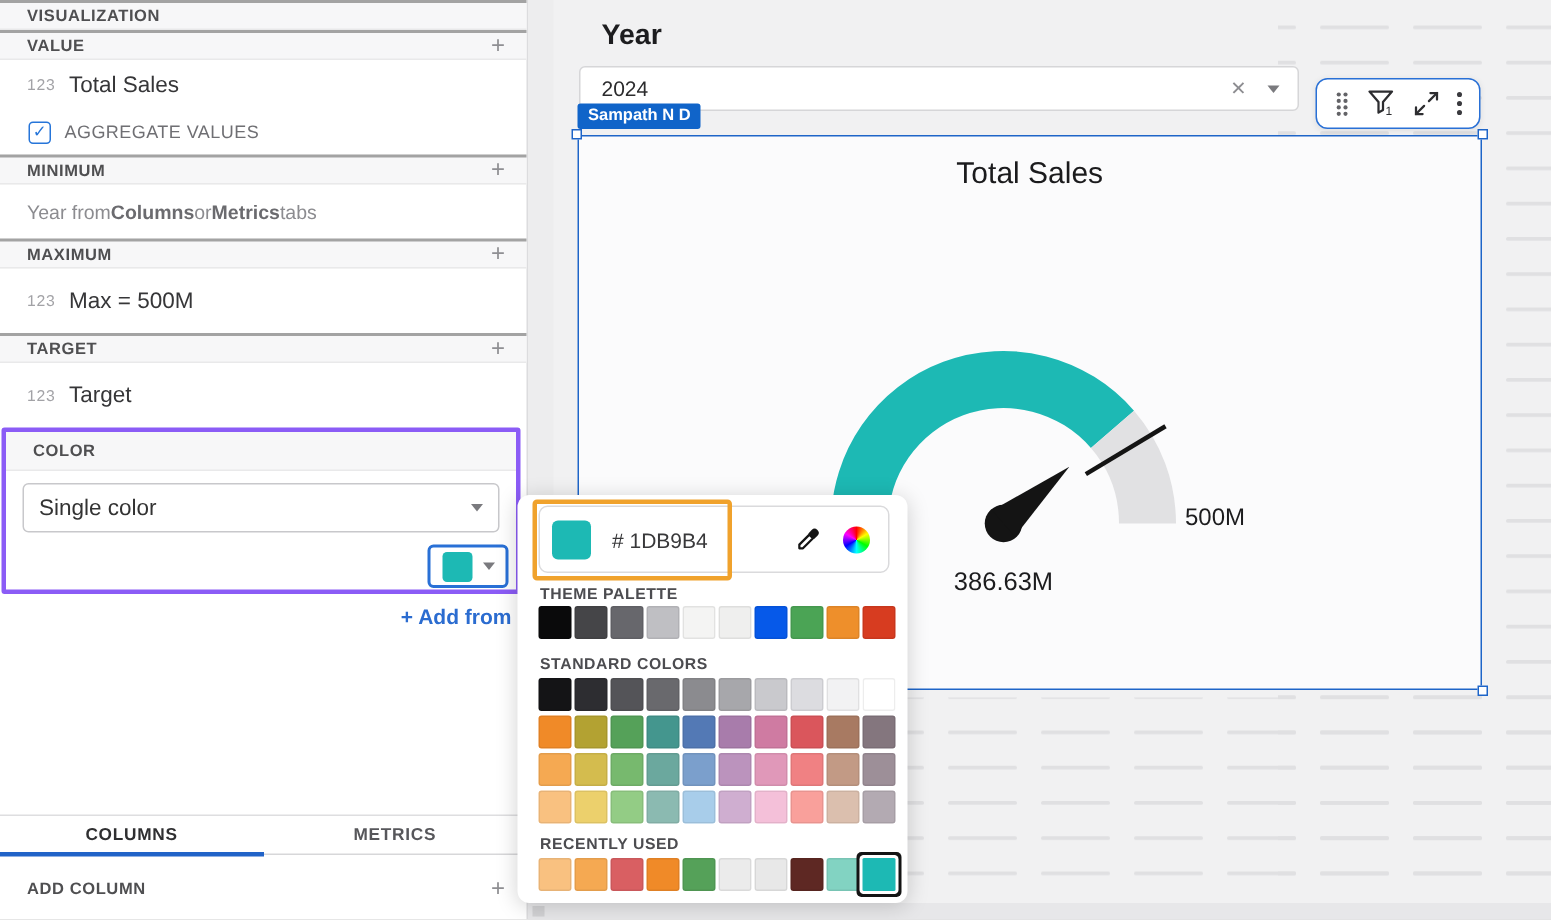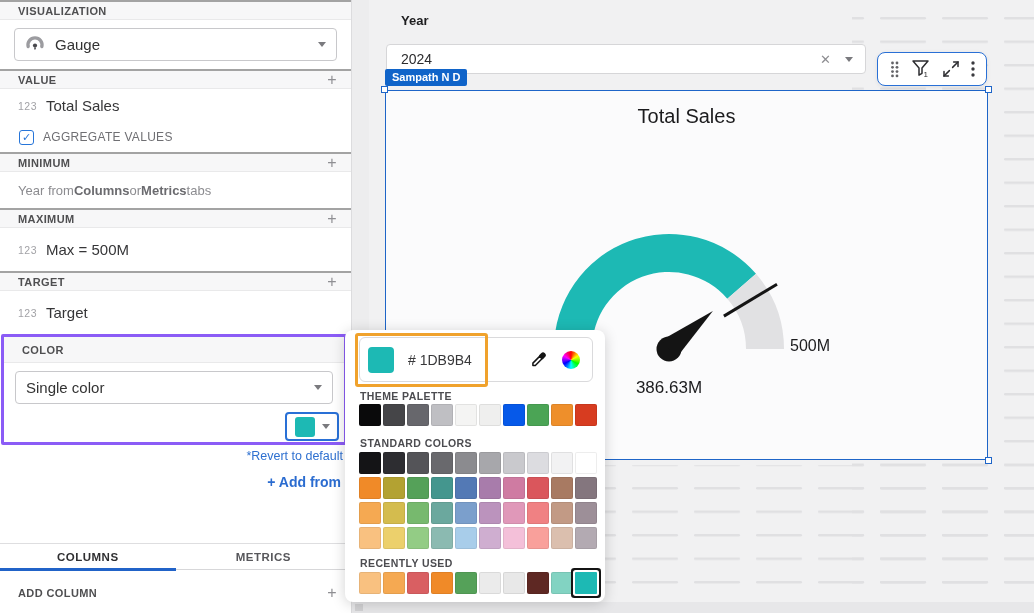--- a/index.html
+++ b/index.html
@@ -57,21 +57,21 @@
                      background:#2163c8;}
   .addcol-row{position:absolute;left:0;right:0;top:569px;height:48px;display:flex;
               align-items:center;justify-content:space-between;padding:0 14px 0 18px;
               box-sizing:border-box;font-size:11px;font-weight:bold;color:#4f4f51;
               letter-spacing:.4px;}
 
   
   .canvas{position:absolute;left:352px;top:0;width:682px;height:613px;}
   .skeleton{position:absolute;left:0;top:0;z-index:0;}
   .gutter{position:absolute;left:0;top:0;width:17px;height:613px;background:#ededee;z-index:1;}
-  .filter-label{position:absolute;left:49px;top:13px;font-size:13px;font-weight:bold;
+  .filter-label{position:absolute;left:49px;top:13px;font-size:19px;font-weight:bold;
                 color:#1d1d1f;z-index:4;}
   .filter-dd{position:absolute;left:34px;top:44px;width:480px;height:30px;background:#fff;
              border:1px solid #d6d6d8;border-radius:4px;box-sizing:border-box;z-index:4;
              display:flex;align-items:center;font-size:14px;color:#2c2c2e;cursor:pointer;}
   .filter-dd .val{margin-left:14px;flex:1;}
   .filter-dd .close{color:#8d8d91;font-size:13px;margin-right:14px;cursor:pointer;}
   .filter-dd .chev{margin-right:12px;}
   .badge{position:absolute;left:33px;top:69px;background:#1064c9;color:#fff;font-size:11px;
          font-weight:bold;padding:2px 7px 3px;border-radius:2px;z-index:6;}
   .toolbar{position:absolute;left:525px;top:52px;width:110px;height:34px;background:#fff;
@@ -117,33 +117,20 @@
 </style>
 </head>
 <body>
 
 <div class="app">
 
   <aside class="panel">
     <div class="sec-header">
       <span>VISUALIZATION</span>
     </div>
-    <div class="select-wrap">
-      <div class="select">
-        <span>
-          <svg width="20" height="20" viewBox="0 0 20 20">
-            <path d="M3.2 13.5 A7 7 0 1 1 16.8 13.5" fill="none" stroke="#9c9ca0" stroke-width="3.4" stroke-linecap="round"></path>
-            <circle cx="10" cy="12.5" r="2.1" fill="#4a4a4e"></circle>
-            <path d="M10 12.5 L9 16.6 L11 16.2 Z" fill="#4a4a4e"></path>
-          </svg>
-        </span>
-        <span class="lbl">Gauge</span>
-        <span class="chev"></span>
-      </div>
-    </div>
 
     <div class="sec-header">
       <span>VALUE</span>
       <span class="plus">+</span>
     </div>
     <div class="field-row">
       <span class="ftype">123</span>
       <span class="fname">Total Sales</span>
     </div>
     <div class="agg-row">
@@ -192,23 +179,20 @@
           <span class="lbl" style="margin-left:0">Single color</span>
           <span class="chev"></span>
         </div>
       </div>
       <div class="swatch-btn-row">
         <div class="swatch-btn">
           <span class="sw" style="background: rgb(29, 185, 180);"></span>
           <span class="chev"></span>
         </div>
       </div>
-    </div>
-    <div class="revert-row">
-      <span style="cursor:pointer">*Revert to default</span>
     </div>
     <div class="addrule-row">
       <span style="cursor:pointer">+ Add from</span>
     </div>
 
     <div class="tabbar">
       <div class="tab active">COLUMNS</div>
       <div class="tab">METRICS</div>
     </div>
     <div class="addcol-row">

